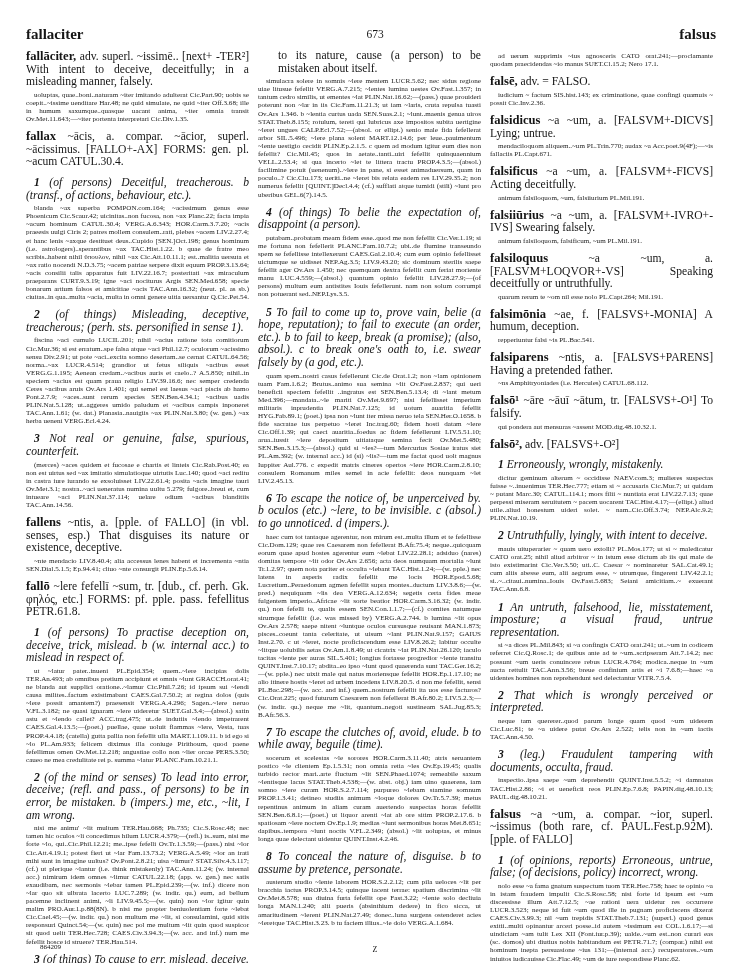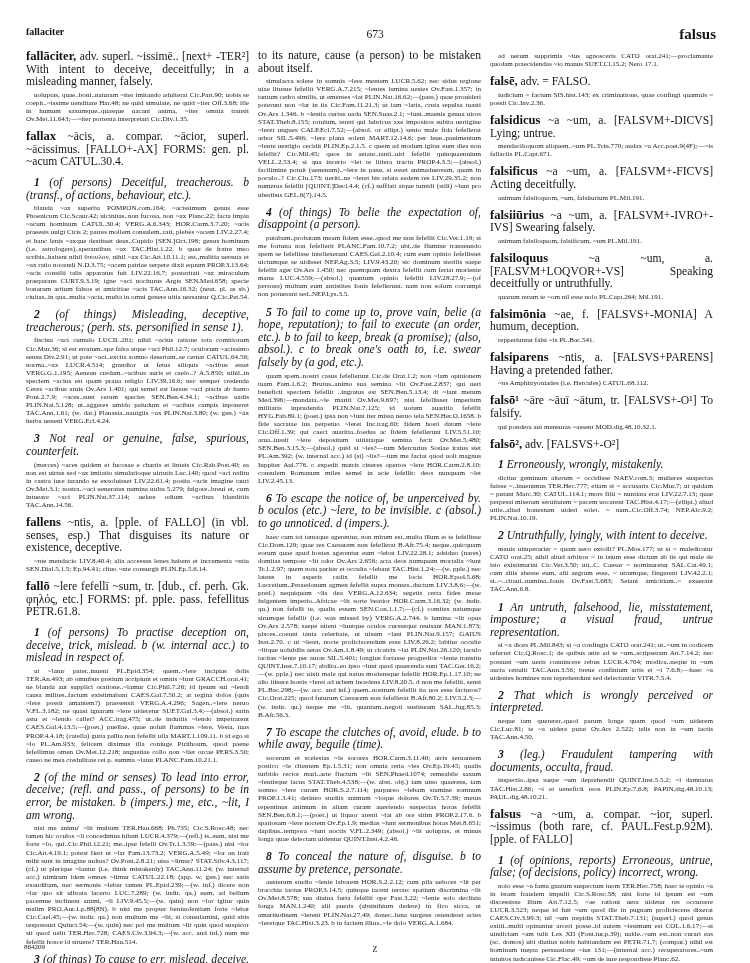--- a/index.html
+++ b/index.html
@@ -1,33 +1,33 @@
 <!DOCTYPE html>
 <html><head>
 <meta charset="utf-8">
 <style>
   html, body { margin:0; padding:0; background:#fff; }
   body { width:750px; height:963px; overflow:hidden; position:relative;
          font-family:"Liberation Serif","DejaVu Serif",serif; color:#151515; }
   .runhead { position:absolute; top:26px; left:26px; right:26px; height:20px; }
-  .rh-left { position:absolute; left:0; top:0; font-weight:bold; font-size:10px; }
+  .rh-left { position:absolute; left:0; top:0; font-weight:bold; font-size:15px; }
   .rh-center { position:absolute; left:0; right:0; top:2px; text-align:center; font-size:11.5px;font-family:Liberation Serif, serif; }
   .rh-right { position:absolute; right:8px; top:0; font-weight:bold; font-size:15px; }
   .col { position:absolute; top:50px; width:223px; }
   .col.c1 { left:26px; }
   .col.c2 { left:258px; }
   .col.c3 { left:490px; }
   .entry { margin-bottom:7px; }
   .head { font-size:11.6px; line-height:12.6px; text-align:justify; }
   .hw { font-weight:bold; font-size:12.6px; }
   .sense { font-size:11.6px; line-height:12.6px; text-align:justify; text-indent:8px; margin-top:8px;font-style:italic; }
   .sense .num { font-weight:bold; }
   .cite { font-size:7.1px; line-height:8.1px; text-align:justify; text-indent:8px; color:#222; margin-top:2px; }
-  .cont { text-indent:0; }
-  .footer-left { position:absolute; left:24px; top:943px; font-size:7px; }
+  .cont { text-indent:0;margin-left:20px; }
+  .footer-left { position:absolute; left:40px; top:943px; font-size:7px; }
   .footer-center { position:absolute; left:0; right:0; top:945px; text-align:center; font-size:8px; }
 </style>
 </head>
 <body>
 
 <div class="runhead">
   <div class="rh-left">fallaciter</div>
   <div class="rh-center">673</div>
   <div class="rh-right">falsus</div>
 </div>

